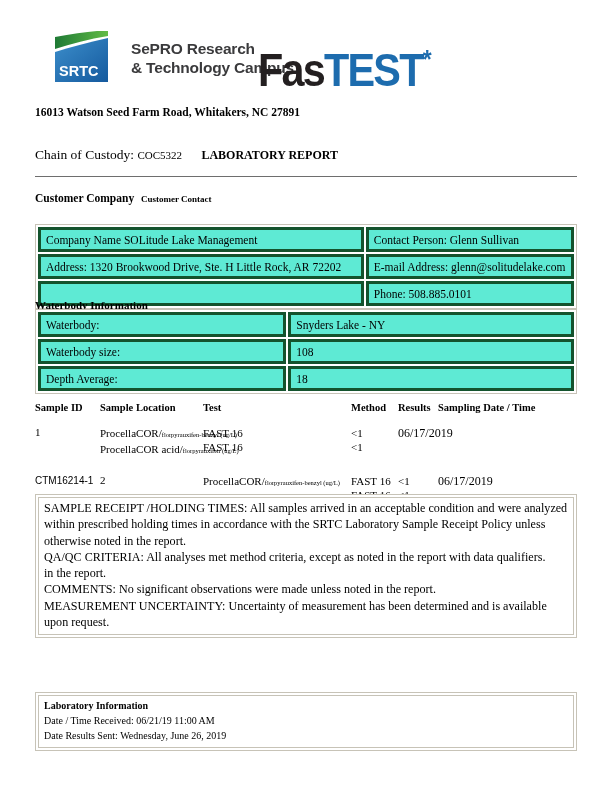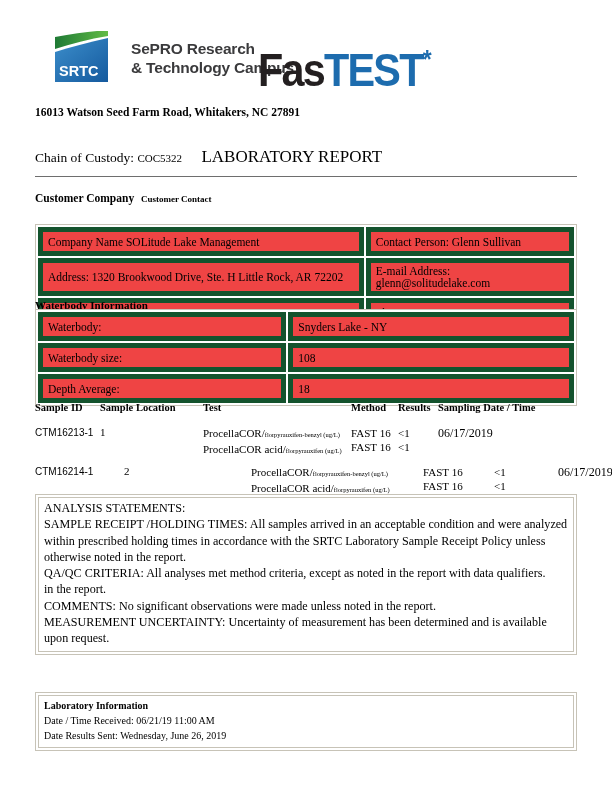--- a/index.html
+++ b/index.html
@@ -21,45 +21,45 @@
     font-family:"Liberation Sans",sans-serif;font-weight:bold;
     font-size:47px;line-height:50px;letter-spacing:-2px;
     transform:scaleX(0.88);transform-origin:left top;white-space:nowrap;
   }
   .fastest .fas{color:#231f20;}
   .fastest .test{color:#1d6cae;}
   .fastest .star{color:#1d6cae;font-size:26px;vertical-align:18px;letter-spacing:0;}
   .address-line{position:absolute;left:35px;top:106px;font-weight:bold;font-size:11.5px;}
   .coc-line{position:absolute;left:35px;top:147px;font-size:13.5px;white-space:nowrap;}
   .coc-line .coc-num{font-size:11px;}
-  .coc-line .report-title{font-weight:normal;margin-left:16px;font-size:17px;}
+  .coc-line .report-title{font-weight:bold;margin-left:16px;font-size:12px;}
   .top-rule{position:absolute;left:35px;top:176px;width:542px;border-top:1px solid #6e6e6e;}
   
   .cust-heading{position:absolute;left:35px;top:192px;font-weight:bold;font-size:11.5px;}
   .cust-heading .sub{font-size:9px;margin-left:4px;}
   .wb-heading{position:absolute;left:35px;top:299px;font-weight:bold;font-size:11px;}
   
   table.info{
     position:absolute;left:35px;border-collapse:separate;border-spacing:2px;
     width:542px;border:1px solid #c7c3b7;background:#fff;
   }
   table.info td{
-    border:5px solid #14532d;font-size:11.5px;padding:2px 4px 2px 5px;height:15px;
-    vertical-align:middle;background:#ef4444;margin-top:39px;
+    border:3px solid #14532d;font-size:11.5px;padding:2px 4px 2px 5px;height:15px;
+    vertical-align:middle;background:#5eead4;margin-top:39px;
   }
   #customer-table{top:224px;}
   #customer-table td.c1{width:61%;}
   #waterbody-table{top:309px;}
   #waterbody-table td.c1{width:46.5%;}
   
   .samples{position:absolute;left:35px;top:402px;width:542px;}
   .sample-grid{display:grid;grid-template-columns:65px 103px 148px 47px 40px 139px;}
   .sample-grid.header{font-weight:bold;font-size:10.5px;}
   .sample-row{margin-top:13px;}
-  .sample-row + .sample-row{margin-top:7px;gap:24px;}
+  .sample-row + .sample-row{margin-top:16px;}
   .sid{font-family:"Liberation Sans",sans-serif;font-size:10px;padding-top:1px;}
   .sloc{font-size:11px;}
   .test-line{font-size:11px;line-height:14px;white-space:nowrap;}
   .test-line .analyte{font-size:6.5px;}
   .mcell,.rcell{font-size:11px;line-height:14px;}
   .dcell{font-size:12px;line-height:14px;}
   
   .dbl-box{
     position:absolute;left:35px;width:542px;border:1px solid #c7c3b7;
     padding:2px;box-sizing:border-box;background:#fff;
@@ -159,21 +159,20 @@
     <div class="sample-grid header">
       <div>Sample ID</div>
       <div>Sample Location</div>
       <div>Test</div>
       <div>Method</div>
       <div>Results</div>
       <div>Sampling Date / Time</div>
     </div>
 
     <div class="sample-grid sample-row">
-      <div class="sid">CTM16213-1</div>
       <div class="sloc">1</div>
       <div>
         <div class="test-line"><span>ProcellaCOR/</span><span class="analyte">florpyrauxifen-benzyl (ug/L)</span></div>
         <div class="test-line"><span>ProcellaCOR acid/</span><span class="analyte">florpyrauxifen (ug/L)</span></div>
       </div>
       <div>
         <div class="mcell">FAST 16</div>
         <div class="mcell">FAST 16</div>
       </div>
       <div>
@@ -197,21 +196,20 @@
       <div>
         <div class="rcell">&lt;1</div>
         <div class="rcell">&lt;1</div>
       </div>
       <div class="dcell">06/17/2019</div>
     </div>
   </div>
 
   <div class="dbl-box" id="statements-box">
     <div class="inner">
-      <div>ANALYSIS STATEMENTS:</div>
       <div>SAMPLE RECEIPT /HOLDING TIMES: All samples arrived in an acceptable condition and were analyzed within prescribed holding times in accordance with the SRTC Laboratory Sample Receipt Policy unless otherwise noted in the report.</div>
       <div>QA/QC CRITERIA: All analyses met method criteria, except as noted in the report with data qualifiers.</div>
       <div>in the report.</div>
       <div>COMMENTS: No significant observations were made unless noted in the report.</div>
       <div>MEASUREMENT UNCERTAINTY: Uncertainty of measurement has been determined and is available upon request.</div>
     </div>
   </div>
 
   <div class="dbl-box" id="lab-box">
     <div class="inner">

